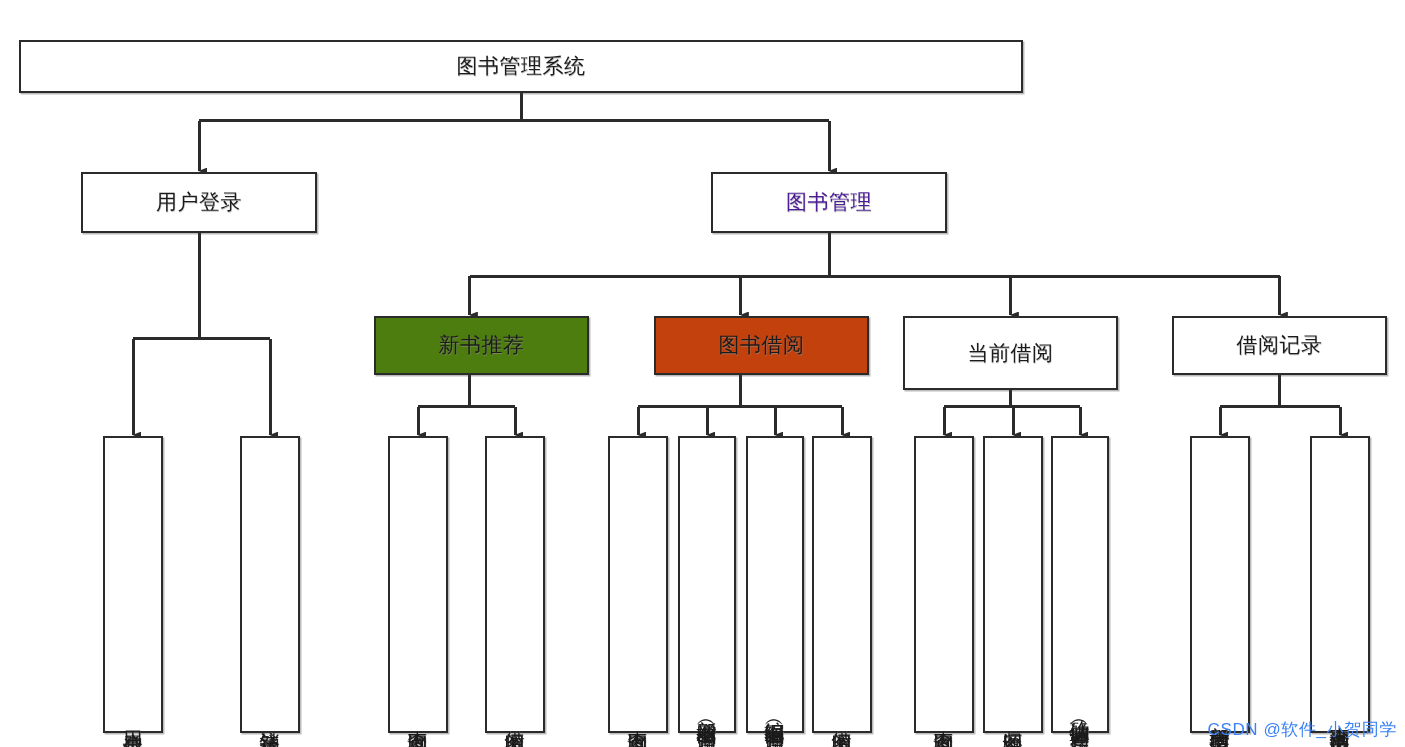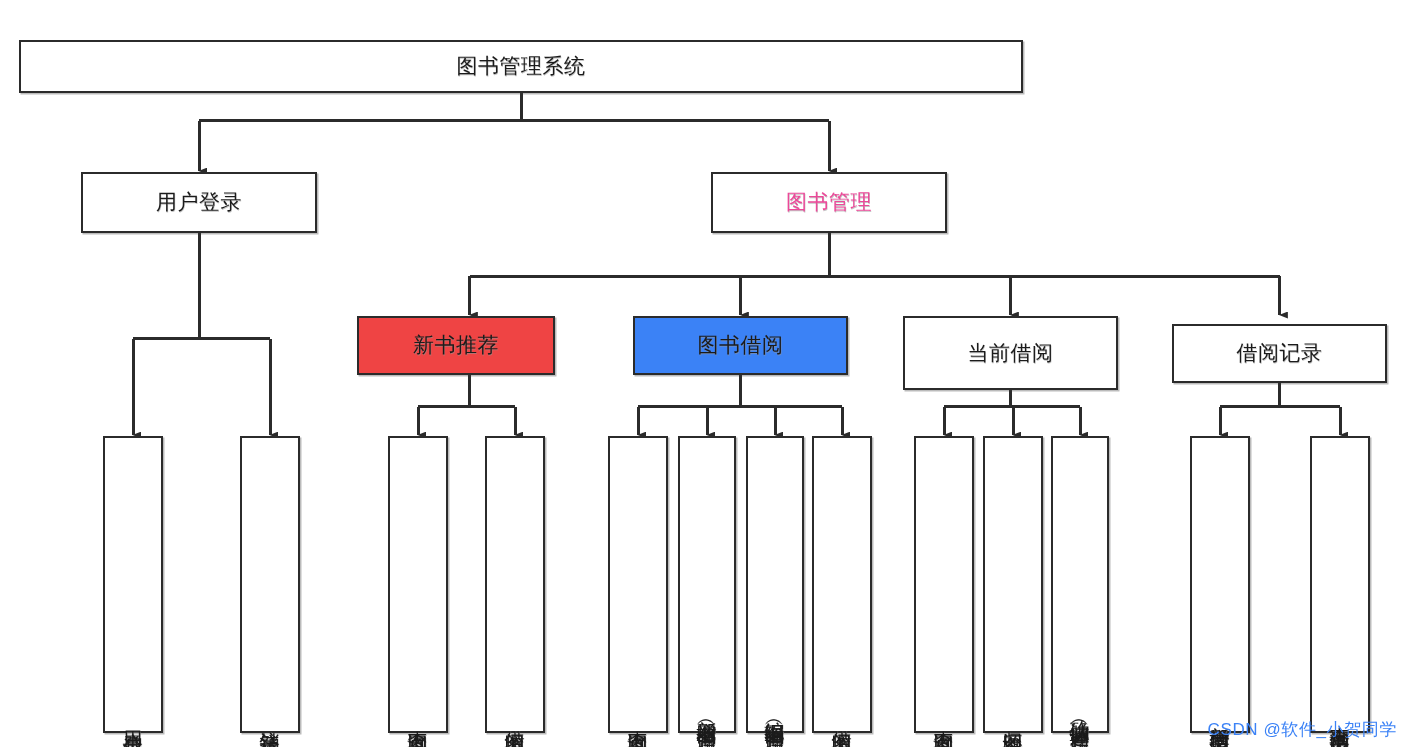--- a/index.html
+++ b/index.html
@@ -113,32 +113,32 @@
       <line x1="1340" y1="406.72" x2="1340" y2="435" stroke="#2b2b2b" stroke-width="3" shape-rendering="crispEdges" marker-end="url(#arrowhead)"></line>
     </svg>
   <div id="node-layer">
       <div class="node-box" style="left: 19px; top: 12px; width: 1004px; height: 53px; border-color: rgb(43, 43, 43); background: rgb(255, 255, 255); margin-top: 28px;">
         <span class="node-label" style="color: rgb(27, 27, 27);">图书管理系统</span>
       </div>
       <div class="node-box" style="left: 81px; top: 172px; width: 236px; height: 61px; border-color: rgb(43, 43, 43); background: rgb(255, 255, 255);">
         <span class="node-label" style="color: rgb(27, 27, 27);">用户登录</span>
       </div>
       <div class="node-box" style="left: 711px; top: 172px; width: 236px; height: 61px; border-color: rgb(43, 43, 43); background: rgb(255, 255, 255);">
-        <span class="node-label" style="color: #ec4899;">图书管理</span>
+        <span class="node-label" style="color: #4c1d95;">图书管理</span>
       </div>
-      <div class="node-box" style="left: 357px; top: 316px; width: 198px; height: 59px; border-color: rgb(43, 43, 43); background: #ef4444;">
+      <div class="node-box" style="left: 374px; top: 316px; width: 215px; height: 59px; border-color: rgb(43, 43, 43); background: #4d7c0f;">
         <span class="node-label" style="color: rgb(27, 27, 27);">新书推荐</span>
       </div>
-      <div class="node-box" style="left: 633px; top: 316px; width: 215px; height: 59px; border-color: rgb(43, 43, 43); background: #3b82f6;">
+      <div class="node-box" style="left: 654px; top: 316px; width: 215px; height: 59px; border-color: rgb(43, 43, 43); background: #c2410c;">
         <span class="node-label" style="color: rgb(27, 27, 27);">图书借阅</span>
       </div>
       <div class="node-box" style="left: 903px; top: 316px; width: 215px; height: 74px; border-color: rgb(43, 43, 43); background: rgb(255, 255, 255);">
         <span class="node-label" style="color: rgb(27, 27, 27);">当前借阅</span>
       </div>
-      <div class="node-box" style="left: 1172px; top: 324px; width: 215px; height: 59px; border-color: rgb(43, 43, 43); background: rgb(255, 255, 255);">
+      <div class="node-box" style="left: 1172px; top: 316px; width: 215px; height: 59px; border-color: rgb(43, 43, 43); background: rgb(255, 255, 255);">
         <span class="node-label" style="color: rgb(27, 27, 27);">借阅记录</span>
       </div>
       <div class="node-box vertical" style="left: 103px; top: 436px; width: 60px; height: 297px; border-color: rgb(43, 43, 43); background: rgb(255, 255, 255);">
         <span class="node-label" style="color: rgb(27, 27, 27);">用户登录</span>
       </div>
       <div class="node-box vertical" style="left: 240px; top: 436px; width: 60px; height: 297px; border-color: rgb(43, 43, 43); background: rgb(255, 255, 255);">
         <span class="node-label" style="color: rgb(27, 27, 27);">注销登录</span>
       </div>
       <div class="node-box vertical" style="left: 388px; top: 436px; width: 60px; height: 297px; border-color: rgb(43, 43, 43); background: rgb(255, 255, 255);">
         <span class="node-label" style="color: rgb(27, 27, 27);">查询图书</span>

